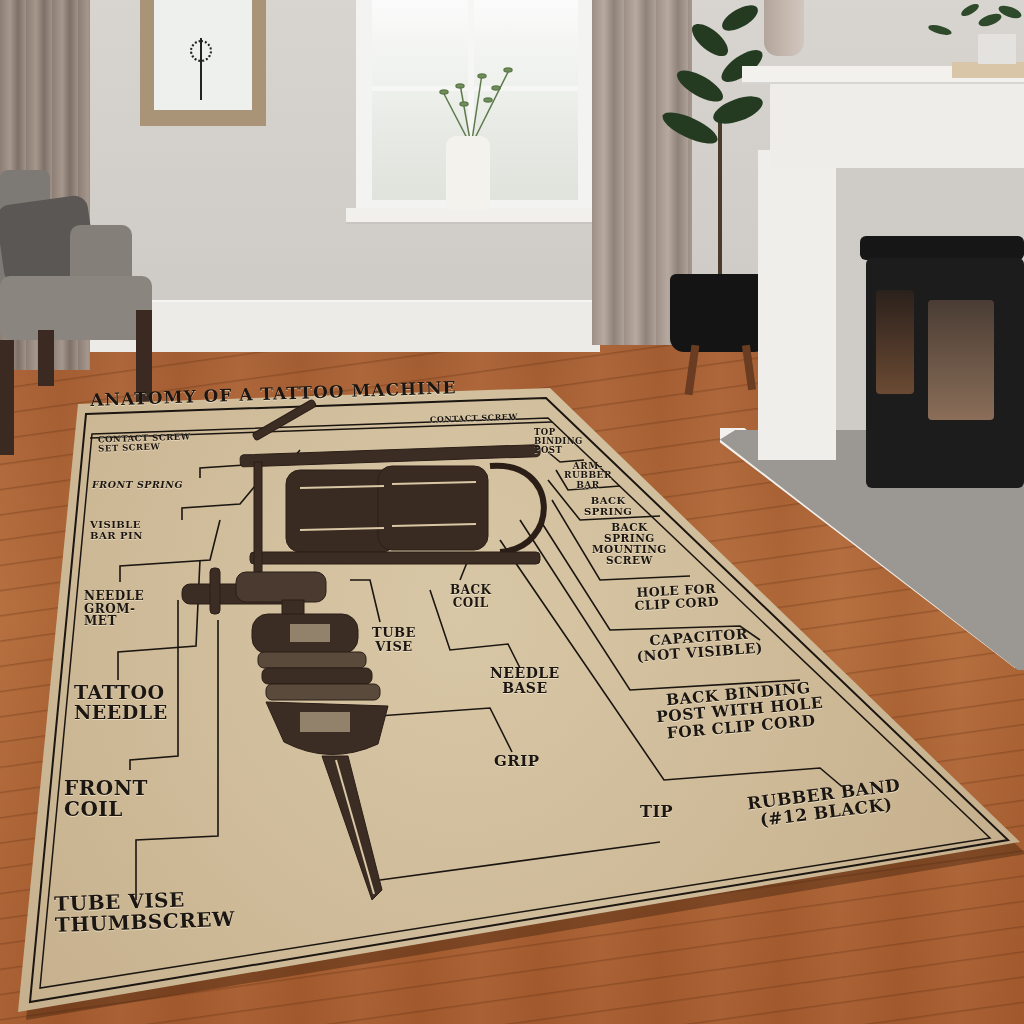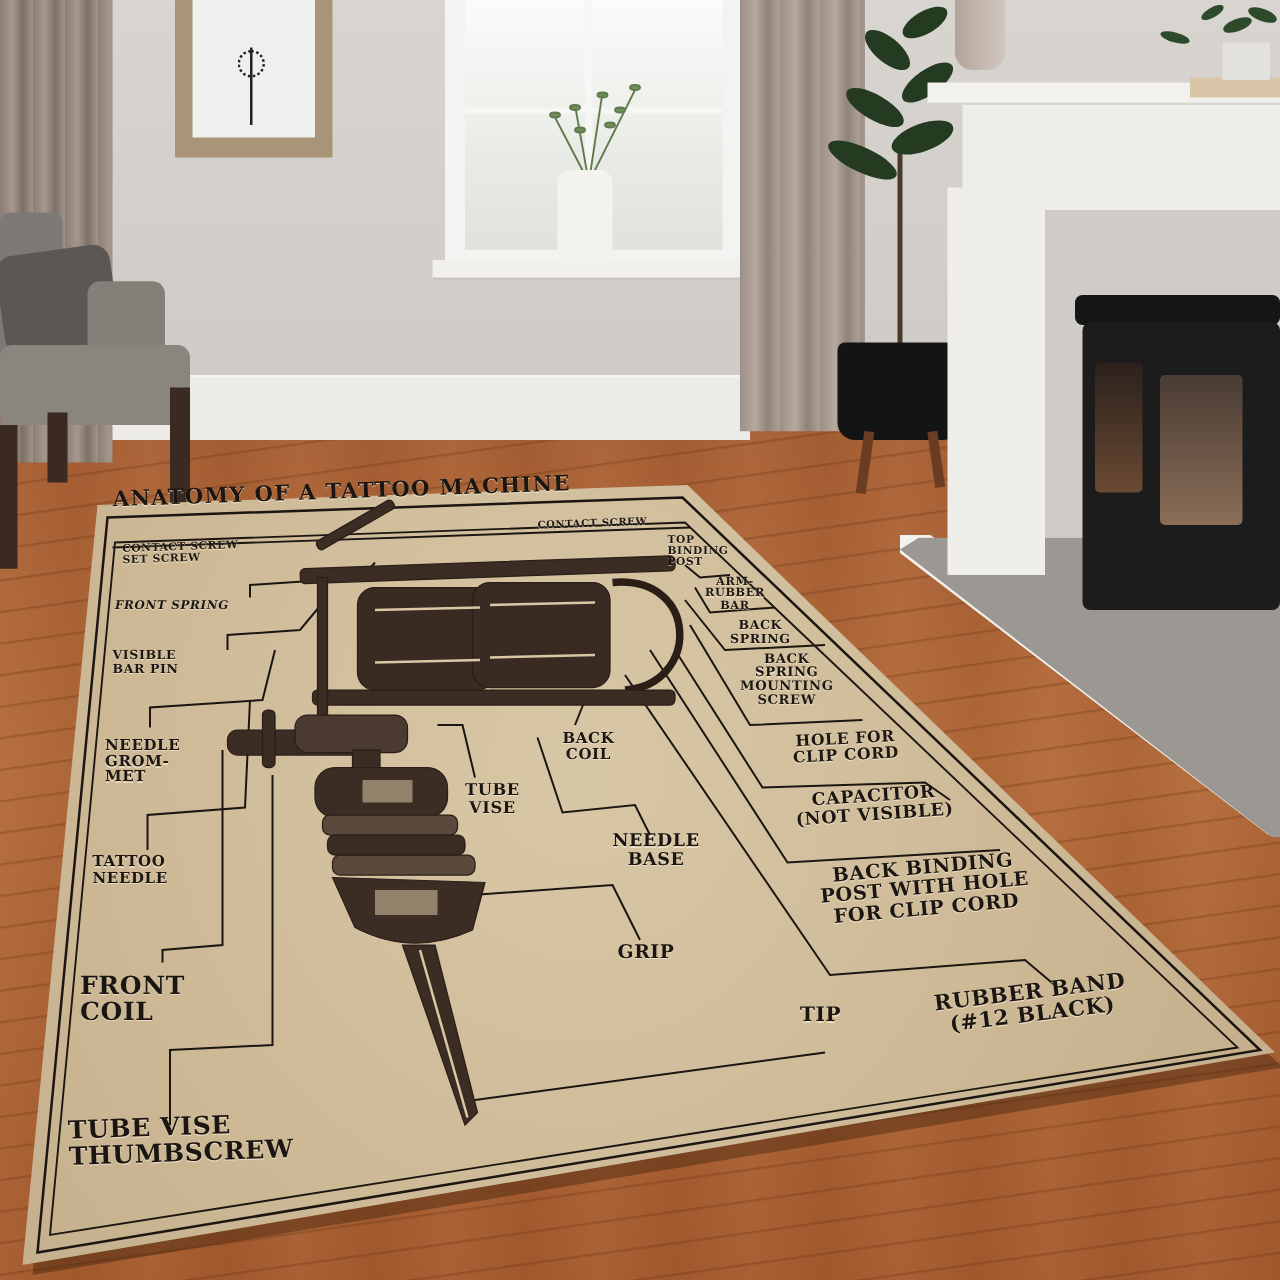--- a/index.html
+++ b/index.html
@@ -257,21 +257,21 @@
 <div class="rug-label" style="left:592px; top:522px; font-size:10.5px; text-align:center;">BACK
 SPRING
 MOUNTING
 SCREW</div>
 <div class="rug-label" style="left:92px; top:480px; font-size:9.5px;font-style:italic;">FRONT SPRING</div>
 <div class="rug-label" style="left:90px; top:520px; font-size:10px;">VISIBLE
 BAR PIN</div>
 <div class="rug-label" style="left:84px; top:590px; font-size:12px;">NEEDLE
 GROM-
 MET</div>
-<div class="rug-label" style="left:74px; top:683px; font-size:12px;">TATTOO
+<div class="rug-label" style="left:74px; top:683px; font-size:19px;">TATTOO
 NEEDLE</div>
 <div class="rug-label" style="left:64px; top:778px; font-size:20px;">FRONT
 COIL</div>
 <div class="rug-label" style="left:54px; top:894px; font-size:20px; transform:rotate(-2deg); transform-origin:left top;">TUBE VISE
 THUMBSCREW</div>
 <div class="rug-label" style="left:450px; top:584px; font-size:12px; text-align:center;">BACK
 COIL</div>
 <div class="rug-label" style="left:372px; top:626px; font-size:13px; text-align:center;">TUBE
 VISE</div>
 <div class="rug-label" style="left:490px; top:666px; font-size:14px; text-align:center;">NEEDLE

